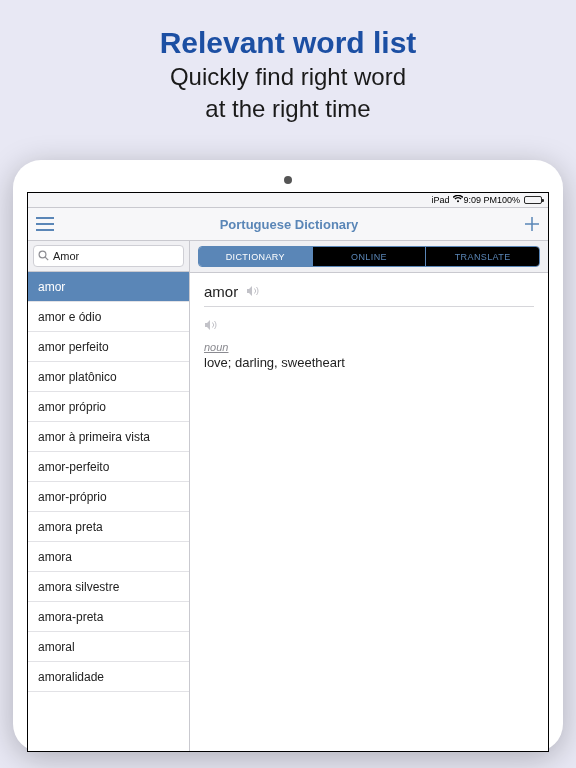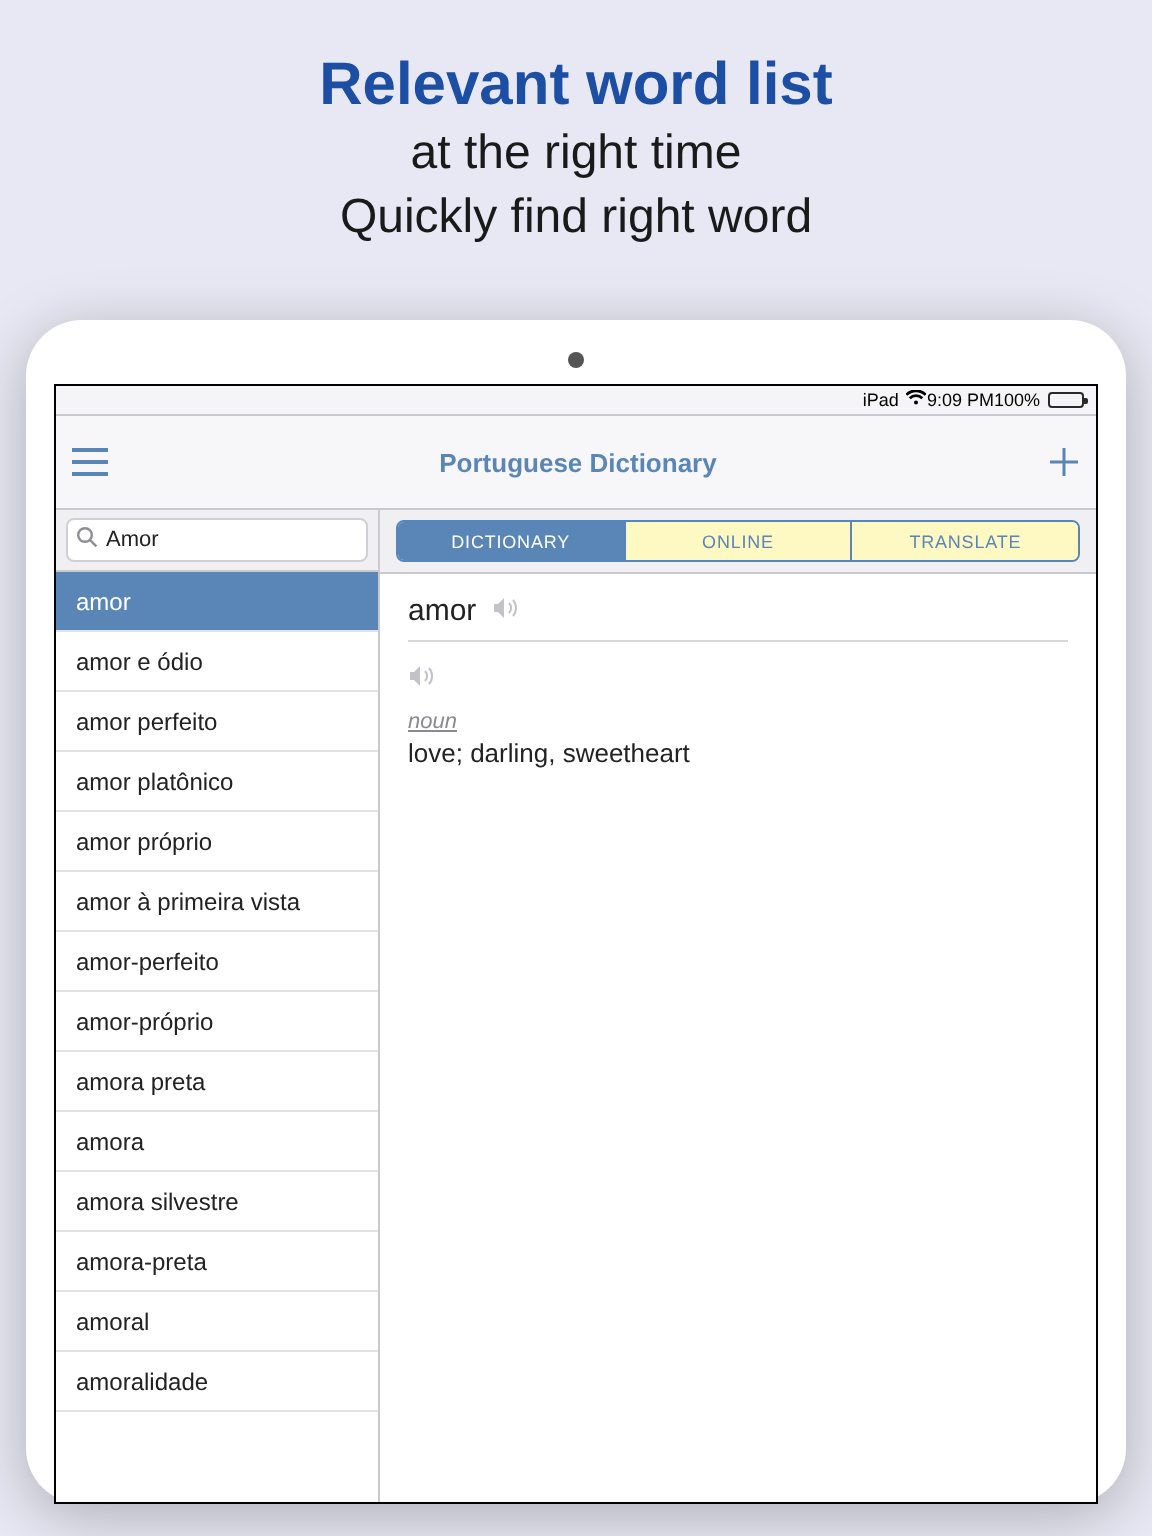--- a/index.html
+++ b/index.html
@@ -22,21 +22,21 @@
   .statusbar {
     height: 14px; display: flex; align-items: center; justify-content: flex-end;
     padding: 0 6px; font-size: 9px; color: #000; background: #f5f5f7;
   }
   .sb-left, .sb-right { display: flex; align-items: center; gap: 4px; }
   .battery { width: 18px; height: 8px; border: 1px solid #2a2a2a; border-radius: 2px; position: relative; }
   .battery::after { content:""; position:absolute; right:-3px; top:1.5px; width:2px; height:3px; background:#2a2a2a; border-radius:0 1px 1px 0;}
   .battery-fill { background:#3ad24a; width: 90%; height: 100%; }
 
   .navbar {
-    height: 48px; background: #f7f7f9; border-top:1px solid #c9c9cf; border-bottom: 1px solid #c9c9cf;
+    height: 34px; background: #f7f7f9; border-top:1px solid #c9c9cf; border-bottom: 1px solid #c9c9cf;
     display: flex; align-items: center; justify-content: space-between; padding: 0 8px;
   }
   .nav-title { color: #5a86b7; font-weight: 700; font-size: 13px; }
   .menu-icon, .plus-icon { color: #5a86b7; }
   .menu-icon svg, .plus-icon svg { display:block; }
 
   .content { display: flex; height: calc(100% - 14px - 30px); }
 
   .sidebar { width: 162px; border-right: 1px solid #c9c9cf; display:flex; flex-direction:column; background:#fff;}
   .searchbar { padding: 4px 5px; background:#f0f0f3; border-bottom:1px solid #c9c9cf;}
@@ -53,39 +53,39 @@
   .wordlist { flex:1; overflow:hidden; }
   .word-item {
     padding: 0 10px; height: 30px; display:flex; align-items:center;
     font-size: 12px; color:#222; border-bottom:1px solid #e2e2e6; background:#fff;
   }
   .word-item.selected { background:#5a86b7; color:#fff; }
 
   .main { flex:1; display:flex; flex-direction:column; background:#fff; }
   .segbar { padding: 5px 8px; background:#f0f0f3; border-bottom:1px solid #c9c9cf; }
   .segmented { display:flex; border:1px solid #5a86b7; border-radius:4px; overflow:hidden; height:21px; }
-  .seg { flex:1; font-size:9px; letter-spacing:0.4px; display:flex; align-items:center; justify-content:center; color:#5a86b7; background:#fef9c3;}
+  .seg { flex:1; font-size:9px; letter-spacing:0.4px; display:flex; align-items:center; justify-content:center; color:#5a86b7; background:#000000;}
   .seg + .seg { border-left:1px solid #5a86b7; }
   .seg.active { background:#5a86b7; color:#fff; }
 
   .definition { padding: 10px 14px; }
   .def-head { display:flex; align-items:center; gap:8px; font-size:15px; color:#222; }
   .speaker { color:#c2c2c8; }
   .def-hr { border:none; border-bottom:1px solid #d6d6da; margin:6px 0 10px; }
   .def-pos { font-size:11px; color:#8a8a90; font-style:italic; text-decoration:underline; }
   .def-body { font-size:13px; color:#222; margin-top:2px; }
 
 </style>
 </head>
 <body>
 
 <div class="promo">
   <div class="promo-title">Relevant word list</div>
+  <div class="promo-sub">Quickly find right word</div>
   <div class="promo-sub">at the right time</div>
-  <div class="promo-sub">Quickly find right word</div>
 </div>
 
 <div class="ipad-frame">
   <div class="camera"></div>
   <div class="screen">
 
     <div class="statusbar">
       <div class="sb-left">
         <span>iPad</span>
         <span>

